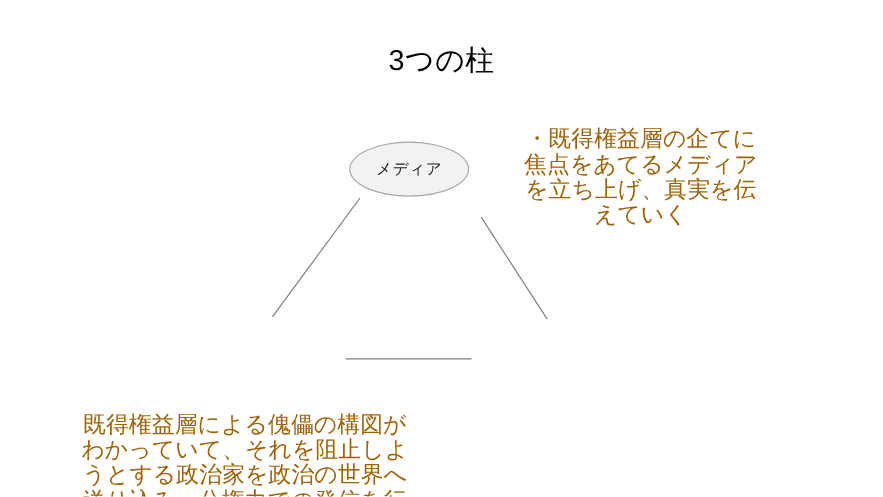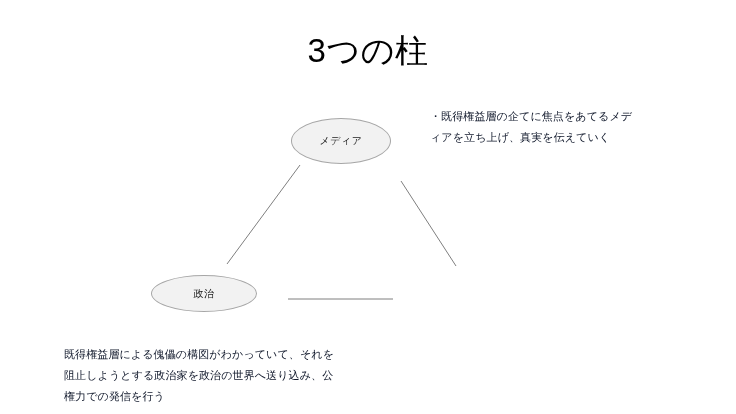--- a/index.html
+++ b/index.html
@@ -20,21 +20,21 @@
     overflow: hidden;
   }
 
   
   #slide-title {
     position: absolute;
     left: 0;
     top: 30px;
     width: 736px;
     text-align: center;
-    font-size: 33px;
+    font-size: 24px;
     font-weight: 400;
     line-height: 42px;
     letter-spacing: 0.5px;
     color: #000000;
     white-space: pre;
   }
 
   
   #connectors {
     position: absolute;
@@ -50,21 +50,21 @@
     position: absolute;
     display: flex;
     align-items: center;
     justify-content: center;
     background: #f2f2f2;
     border: 1px solid #a6a6a6;
     border-radius: 50%;
     box-sizing: border-box;
   }
   .node-label {
-    font-size: 10px;
+    font-size: 13px;
     line-height: 18px;
     font-weight: 400;
     color: #1a1a1a;
     white-space: pre;
     letter-spacing: 0.5px;
   }
 
   #node-media {
     left: 291px;
     top: 118px;
@@ -80,25 +80,25 @@
   #node-citizens {
     left: 415px;
     top: 275px;
     width: 106px;
     height: 37px;
   }
 
   
   .body-text {
     position: absolute;
-    font-size: 11px;
+    font-size: 19px;
     line-height: 21px;
-    color: #0f172a;
+    color: #a16207;
     letter-spacing: 0.1px;
-    text-align: left;
+    text-align: center;
     word-break: break-all;
     white-space: normal;
   }
 
   #text-media {
     left: 430px;
     top: 106px;
     width: 208px;
   }
   #text-politics {
@@ -122,23 +122,20 @@
   <svg id="connectors" viewBox="0 0 736 414" width="736" height="414" xmlns="http://www.w3.org/2000/svg">
     <line x1="300" y1="165" x2="227" y2="264" stroke="#7f7f7f" stroke-width="1"></line>
     <line x1="401" y1="181" x2="456" y2="266" stroke="#7f7f7f" stroke-width="1"></line>
     <line x1="288" y1="299" x2="393" y2="299" stroke="#7f7f7f" stroke-width="1"></line>
   </svg>
 
   <div id="node-media" class="node">
     <span class="node-label">メディア</span>
   </div>
 
-  <div id="node-politics" class="node">
-    <span class="node-label">政治</span>
-  </div>
 
 
   <div id="text-media" class="body-text">・既得権益層の企てに焦点をあてるメディアを立ち上げ、真実を伝えていく</div>
 
   <div id="text-politics" class="body-text">既得権益層による傀儡の構図がわかっていて、それを阻止しようとする政治家を政治の世界へ送り込み、公権力での発信を行う</div>
 
 
 </div>
 
 </body></html>

